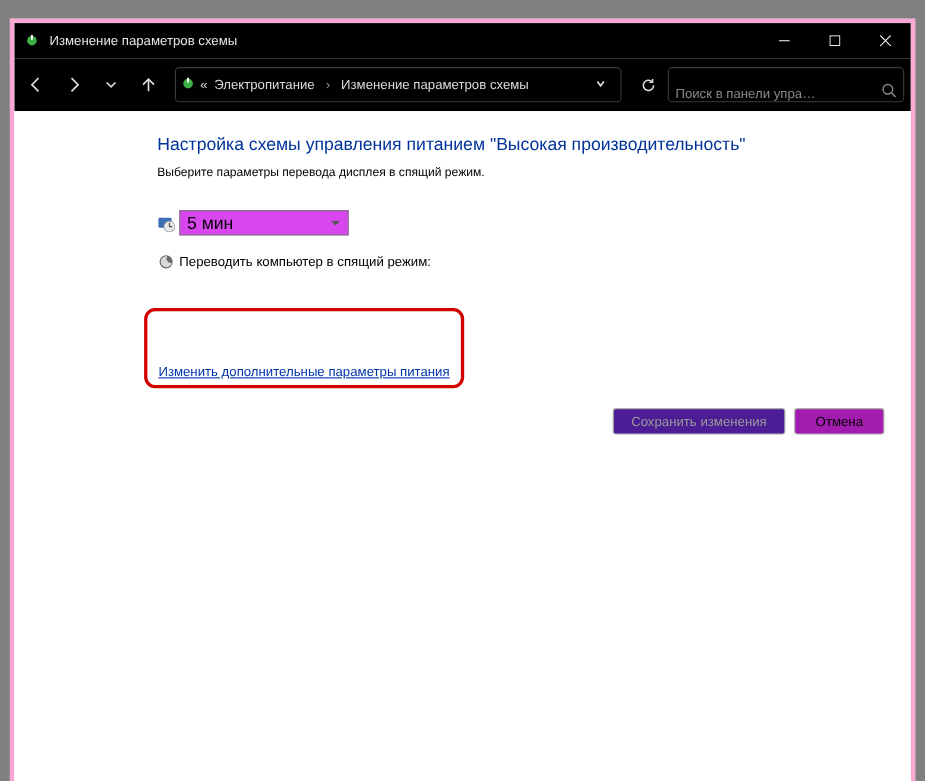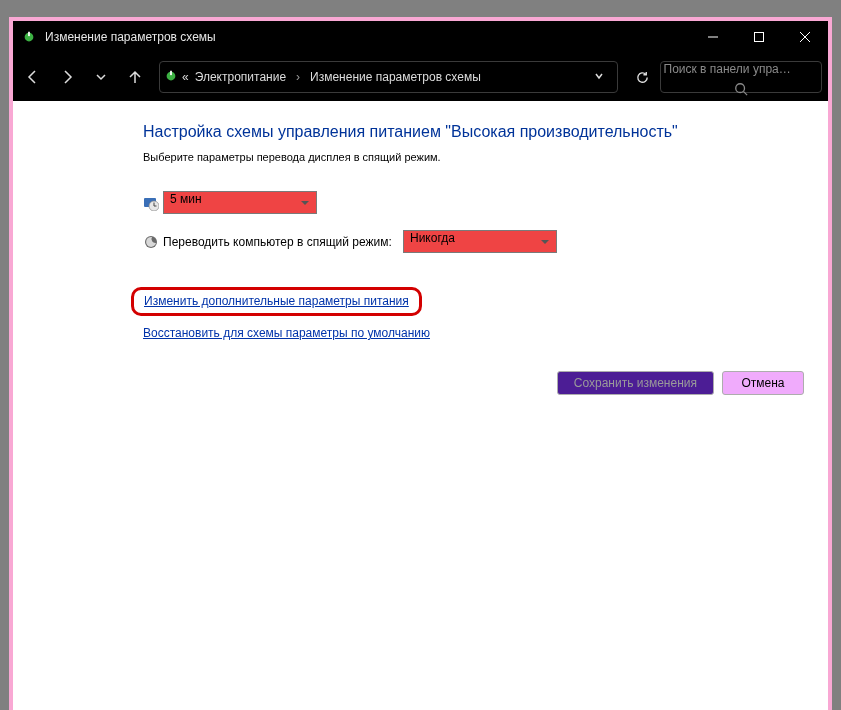--- a/index.html
+++ b/index.html
@@ -74,27 +74,26 @@
     color: #dcdcdc;
   }
   .address .sep { padding: 0 6px; color: #9a9a9a; }
   .address .crumb { padding: 2px 2px; }
   .address .chev-end { margin-left: auto; width: 28px; text-align: center; }
   .refresh-btn {
     width: 32px; height: 32px;
     display: flex; align-items: center; justify-content: center;
   }
   .search {
-    width: 162px; height: 32px;
+    width: 215px; height: 32px;
     border: 1px solid #3a3a3a;
     border-radius: 4px;
-    display: flex; align-items: center;
+    display: flex; align-items: flex-end;
     padding: 0 6px;
     gap: 6px;
-    flex-direction: column;
   }
   .search input {
     flex: 1;
     background: transparent;
     border: none;
     outline: none;
     color: #dcdcdc;
     font-size: 12px;
   }
   .search input::placeholder { color: #8a8a8a; }
@@ -132,25 +131,25 @@
     display: flex; align-items: center;
   }
   .row-label {
     width: 240px;
     font-size: 12px;
   }
   .select {
     width: 154px;
     height: 23px;
     border: 1px solid #7a7a7a;
-    background: #ef4444;
-    display: flex;
-    align-items: flex-start;
+    background: #d946ef;
+    display: flex;
+    align-items: flex-end;
     padding: 0 6px;
-    font-size: 12px;
+    font-size: 16px;
     position: relative;
   }
   .select::after {
     content: "";
     position: absolute;
     right: 7px; top: 9px;
     width: 0; height: 0;
     border-left: 4px solid transparent;
     border-right: 4px solid transparent;
     border-top: 4px solid #555;
@@ -165,35 +164,35 @@
     padding: 2px 0;
   }
   .highlight-box {
     border: 3px solid #d30000;
     border-radius: 10px;
     padding: 2px 10px 3px 10px;
     margin-left: -12px;
     margin-bottom: 8px;
     display: inline-block;
   }
-  .highlight-box .link { margin-bottom: 0; }
+  .highlight-box .link { margin-bottom: 0; margin-top: 44px; }
 
   .buttons {
     position: absolute;
     right: 24px;
     top: 270px;
     display: flex;
     gap: 8px;
   }
   .btn {
     height: 24px;
     padding: 0 16px;
     border: 1px solid #adadad;
     border-radius: 3px;
-    background: #f0abfc;
+    background: #a21caf;
     font-size: 12px;
     display: flex; align-items: center; justify-content: center;
     min-width: 82px;
   }
   .btn.disabled { color: #9a9a9a; background: #4c1d95; }
 
   .bb-icon svg { width: 14px; height: 14px; }
 </style>
 </head>
 <body>
@@ -304,31 +303,27 @@
       </div>
 
       <div class="row">
         <div class="row-icon">
           <svg width="16" height="16" viewBox="0 0 16 16">
               <circle cx="8" cy="8" r="6" fill="#6a6a6a"></circle>
               <path d="M9 3 A5 5 0 1 0 13 9 A4 4 0 0 1 9 3" fill="#d8d8d8"></path>
             </svg>
         </div>
         <div class="row-label">Переводить компьютер в спящий режим:</div>
-        <div class="select">
-          <span>Никогда</span>
-        </div>
       </div>
 
       <div class="links">
         <div class="highlight-box">
           <a class="link">Изменить дополнительные параметры питания</a>
         </div>
         <br>
-        <a class="link">Восстановить для схемы параметры по умолчанию</a>
       </div>
     </div>
 
     <div class="buttons">
       <div class="btn disabled">Сохранить изменения</div>
       <div class="btn">Отмена</div>
     </div>
   </div>
 
 </div>

